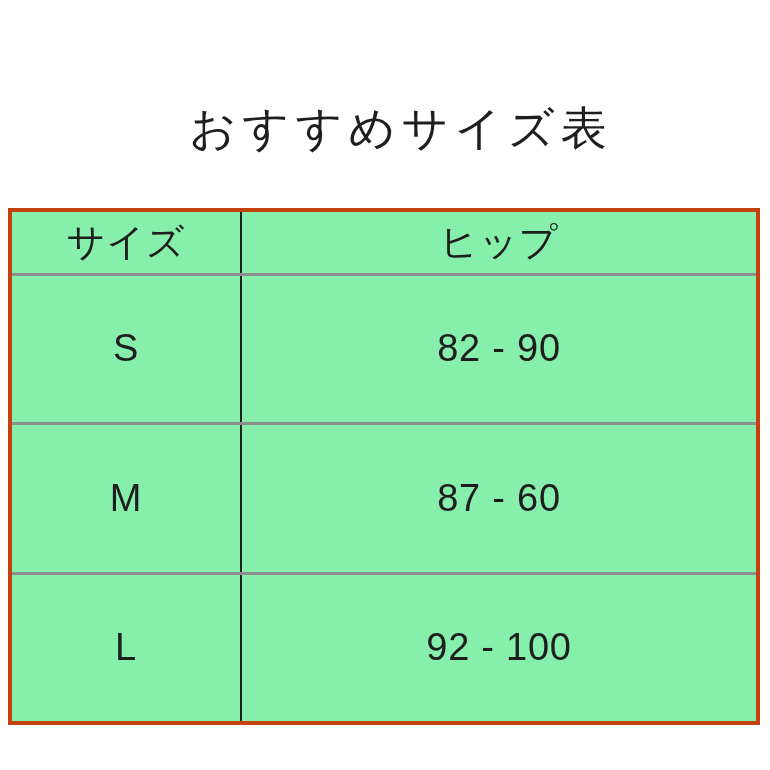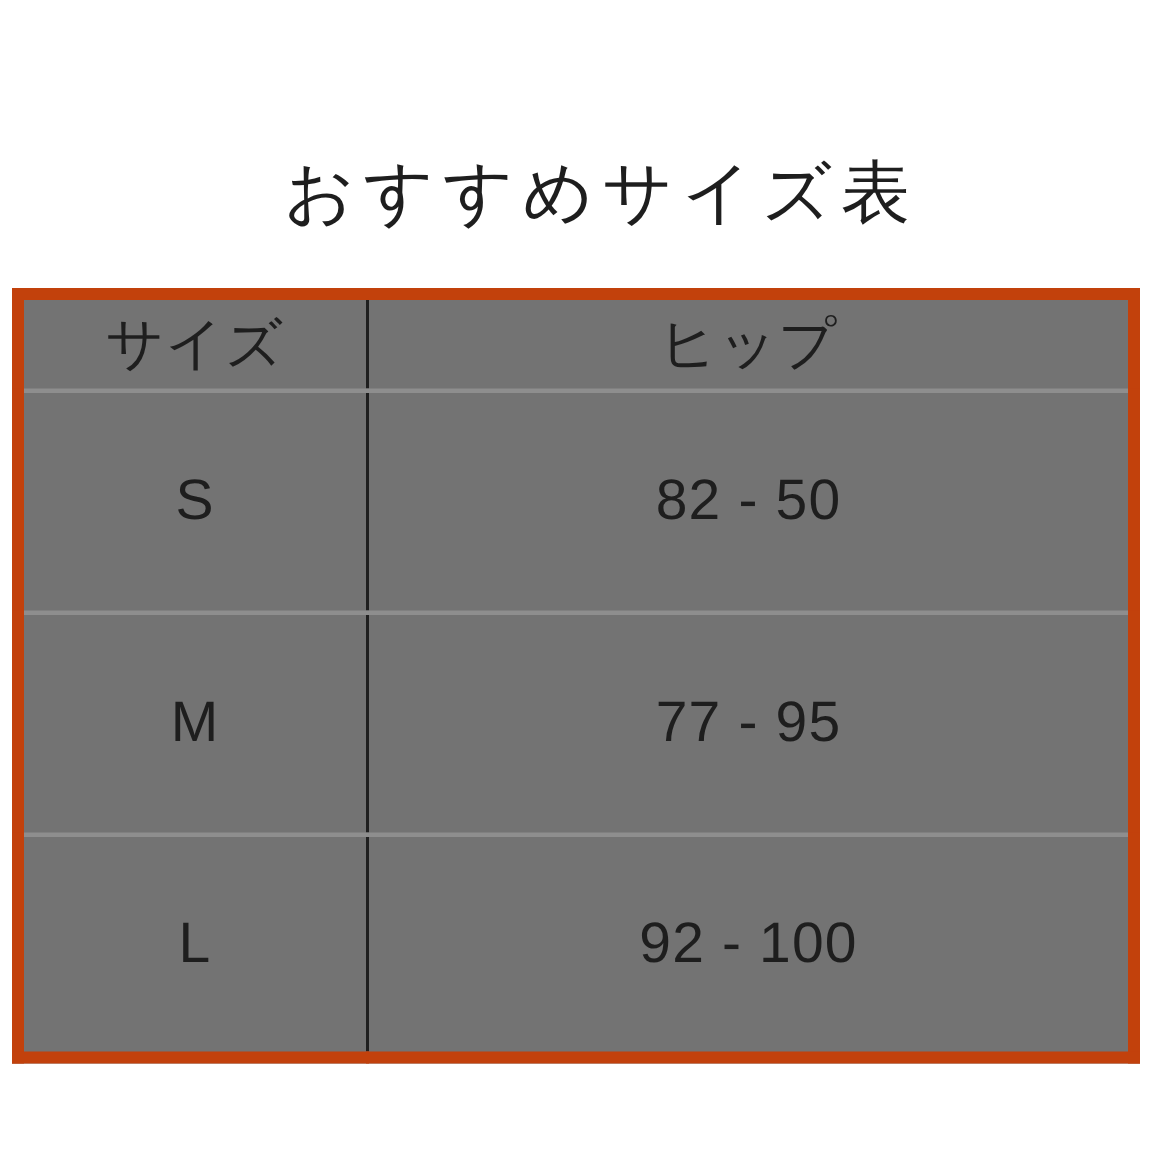--- a/index.html
+++ b/index.html
@@ -22,28 +22,28 @@
     width: 770px;
     text-align: center;
     font-size: 46px;
     font-weight: 300;
     letter-spacing: 0.13em;
     color: #1e1e1e;
     white-space: nowrap;
   }
   table.size-table {
     position: absolute;
-    top: 192px;
+    top: 208px;
     left: 8px;
     width: 752px;
     height: 517px;
     border-collapse: collapse;
     table-layout: fixed;
-    background: #737373;
-    border: 8px solid #c2410c;
+    background: #86efac;
+    border: 4px solid #c2410c;
   }
   table.size-table th,
   table.size-table td {
     border-bottom: 3px solid #8e8e8e;
     text-align: center;
     vertical-align: middle;
     font-size: 38px;
     font-weight: 300;
     color: #1e1e1e;
     padding: 0;
@@ -72,24 +72,24 @@
 <table class="size-table">
   <thead>
     <tr>
       <th>サイズ</th>
       <th>ヒップ</th>
     </tr>
   </thead>
   <tbody>
     <tr>
       <td>S</td>
-      <td>82 - 50</td>
+      <td>82 - 90</td>
     </tr>
     <tr>
       <td>M</td>
-      <td>77 - 95</td>
+      <td>87 - 60</td>
     </tr>
     <tr>
       <td>L</td>
       <td>92 - 100</td>
     </tr>
   </tbody>
 </table>
 
 </body></html>

